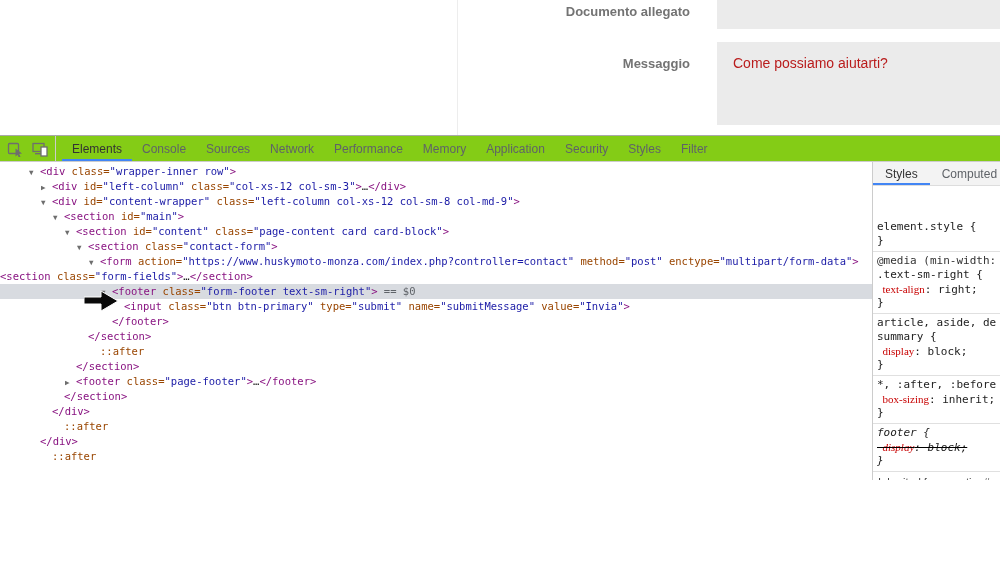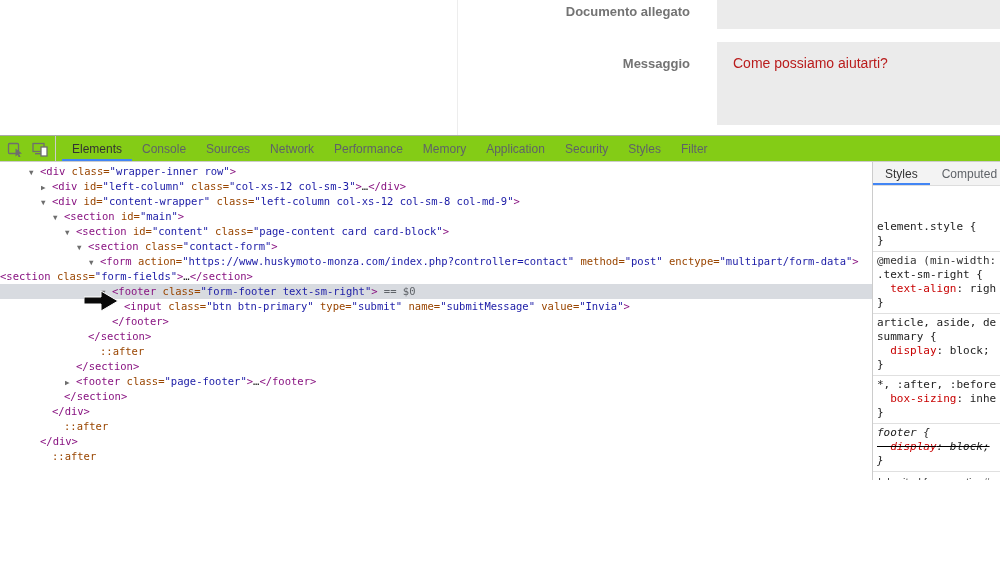--- a/index.html
+++ b/index.html
@@ -45,21 +45,21 @@
   
   .tk-t  { color:#881280; }  
   .tk-a  { color:#994500; }  
   .tk-v  { color:#1a1aa6; }  
   .tk-p  { color:#1c1c1c; }  
   .tk-ps { color:#994500; }  
   .tk-eq { color:#5f6368; }  
   .tk-n  { color:#1c1c1c; }  
   .tk-m  { color:#333333; }  
   .tk-s  { color:#222222; }  
-  .tk-pr { color:#c80000; }  
+  .tk-pr { color:#c80000;font-family:Liberation Serif, serif; }  
 
   .annotation-arrow { position:absolute; left:84px; top:154px; width:35px; height:22px; }
 </style>
 </head>
 <body>
 
 <section class="webpage">
   <div class="card-edge"></div>
   <div class="form-label label-attachment">Documento allegato</div>
   <div class="upload-box"></div>

